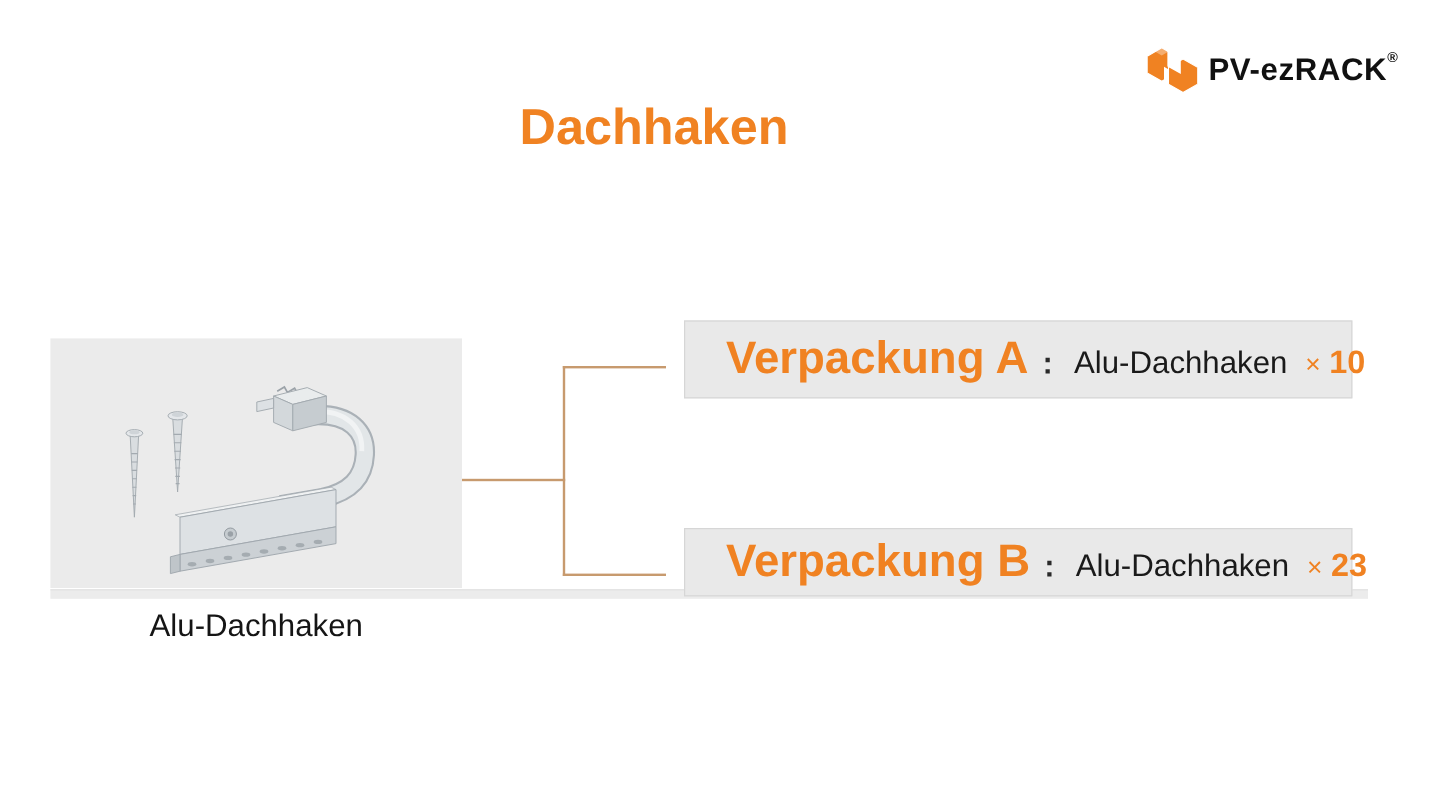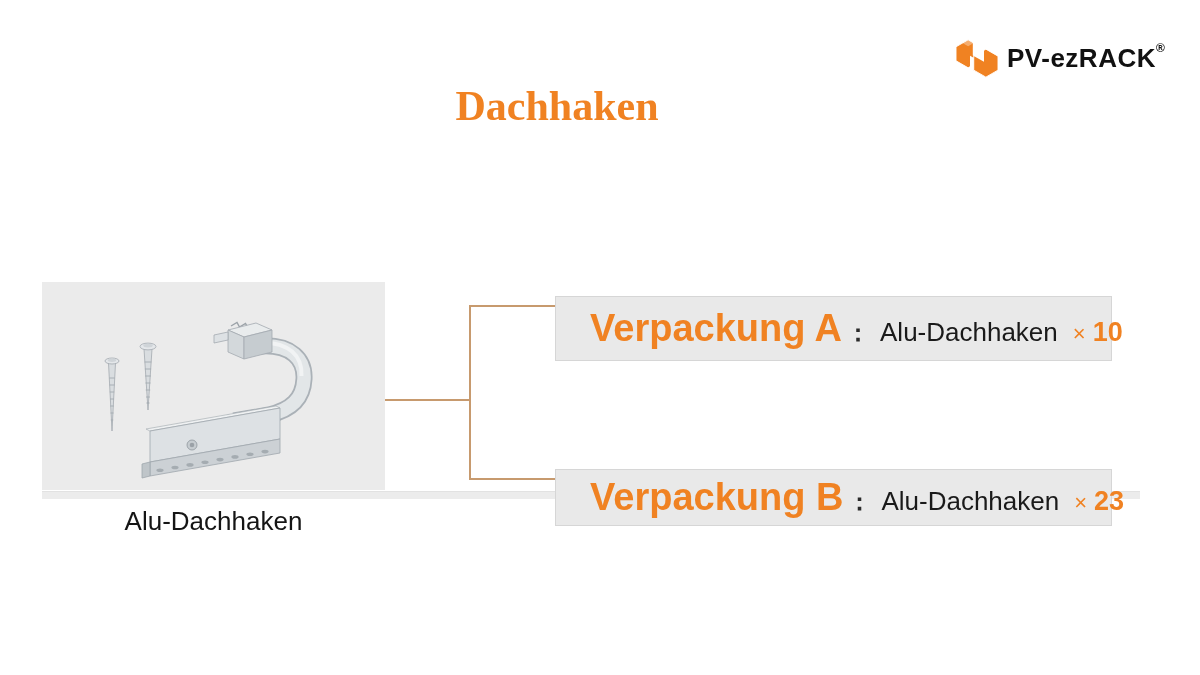--- a/index.html
+++ b/index.html
@@ -34,27 +34,26 @@
     font-weight: 700;
     color: #111111;
     vertical-align: top;
     position: relative;
     top: -2px;
   }
 
   
   .page-title {
     position: absolute;
-    left: 392px; top: 82px;
+    left: 380px; top: 82px;
     width: 330px;
     text-align: center;
     font-size: 42px;
     font-weight: 700;
     color: #F08222;
-    font-family: Liberation Serif, serif;
   }
 
   
   .product-panel {
     position: absolute;
     left: 42px; top: 282px;
     width: 343px; height: 208px;
     background: #EBEBEB;
   }
   .product-panel svg { display: block; width: 343px; height: 208px; }
@@ -79,28 +78,27 @@
   
   .conn { position: absolute; background: #C79A6E; }
   .conn-mid    { left: 385px; top: 399px; width: 86px; height: 2px; }
   .conn-vert   { left: 469px; top: 305px; width: 2px;  height: 175px; }
   .conn-top    { left: 469px; top: 305px; width: 86px; height: 2px; }
   .conn-bottom { left: 469px; top: 478px; width: 86px; height: 2px; }
 
   
   .pkg-box {
     position: absolute;
-    left: 555px;
+    left: 570px;
     width: 557px;
     background: #E9E9E9;
     border: 1px solid #D6D6D6;
     display: flex;
     align-items: center;
     padding-left: 34px;
-    margin-top: 29px;
   }
   .pkg-box-a { top: 267px; height: 65px; }
   .pkg-box-b { top: 440px; height: 57px; }
   .pkg-line { white-space: nowrap; }
   .pkg-name  { font-size: 38px; font-weight: 700; color: #F08222; }
   .pkg-colon { font-size: 24px; font-weight: 700; color: #2a2a2a; margin: 0 10px 0 4px; }
   .pkg-item  { font-size: 26px; color: #1a1a1a; }
   .pkg-times { font-size: 22px; color: #F08222; margin-left: 15px; }
   .pkg-qty   { font-size: 27px; font-weight: 700; color: #F08222; margin-left: 7px; }
 </style>

